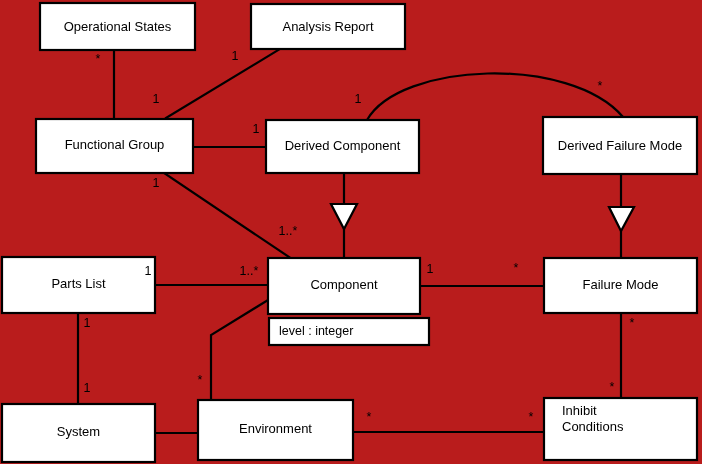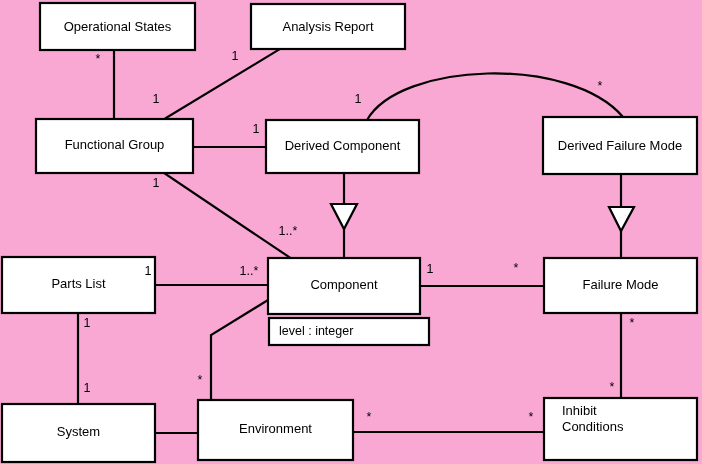--- a/index.html
+++ b/index.html
@@ -4,21 +4,21 @@
 <style>
   html, body {
     margin: 0;
     padding: 0;
     background: #ffffff;
   }
   #diagram-root {
     position: relative;
     width: 702px;
     height: 464px;
-    background: #f9a8d4;
+    background: #b91c1c;
     font-family: "Liberation Sans", sans-serif;
     overflow: hidden;
   }
   svg#uml-canvas {
     position: absolute;
     left: 0;
     top: 0;
     width: 702px;
     height: 464px;
     display: block;

